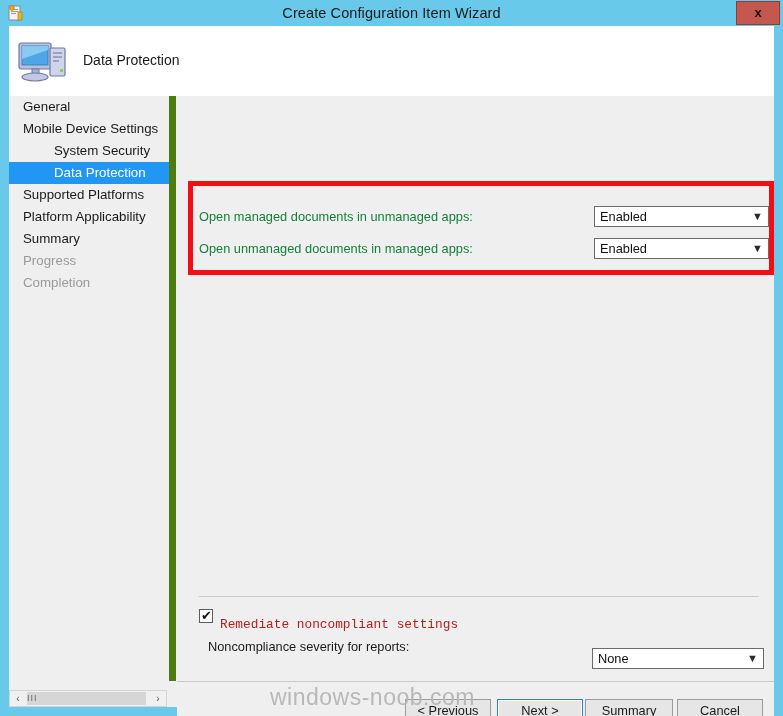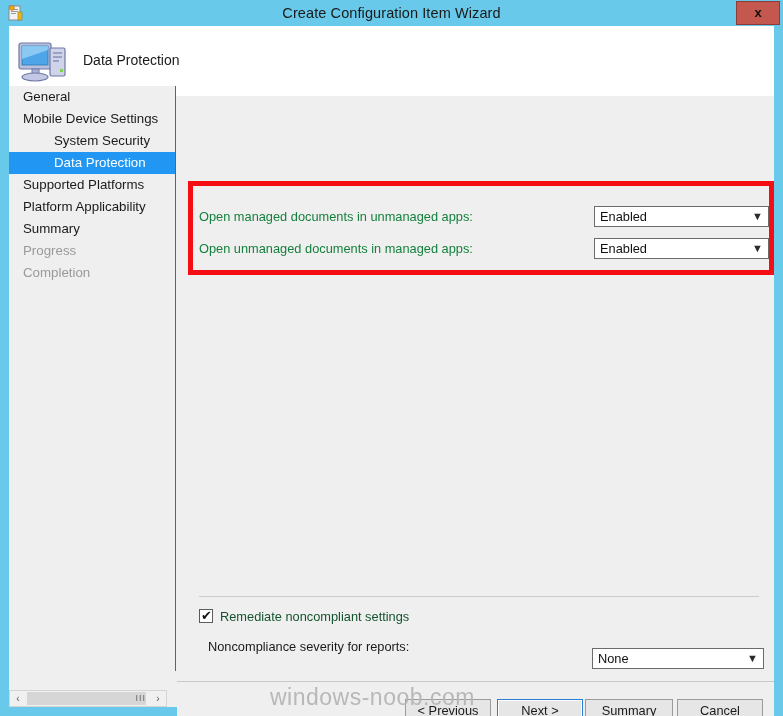--- a/index.html
+++ b/index.html
@@ -87,25 +87,25 @@
   #header-title {
     position: absolute;
     left: 74px; top: 26px;
     font-size: 14px;
     color: #1a1a1a;
   }
 
   
   #sidebar {
     position: absolute;
-    left: 0; top: 60px;
+    left: 0; top: 70px;
     width: 167px;
     height: 585px;
     background: #efefef;
-    border-right: 1px solid #4d7c0f;
+    border-right: 7px solid #4d7c0f;
   }
   .nav-item {
     height: 22px;
     line-height: 22px;
     font-size: 13.3px;
     color: #1a1a1a;
     white-space: nowrap;
     cursor: pointer;
   }
   .nav-item.indent1 { padding-left: 14px; }
@@ -213,26 +213,27 @@
   }
   #remediate-check .tick {
     position: absolute;
     left: 1px; top: -3px;
     font-size: 13px;
     color: #111;
     line-height: 18px;
   }
   #remediate-label {
     position: absolute;
-    left: 21px; top: 0;
+    left: 21px; top: 8px;
     height: 18px;
     line-height: 18px;
     font-size: 12.8px;
-    color: #14532d;
+    color: #b91c1c;
     white-space: nowrap;
+    font-family: Liberation Mono, monospace;
   }
   #severity-row {
     position: absolute;
     left: 22px; top: 540px;
     width: 560px;
     height: 22px;
   }
   #severity-label {
     position: absolute;
     left: 9px; top: 0;
@@ -314,21 +315,21 @@
     color: #5a5a5a;
     cursor: pointer;
   }
   #sb-left { left: 0; }
   #sb-right { right: 0; }
   #sb-thumb {
     position: absolute;
     left: 17px; top: 1px;
     width: 119px; height: 13px;
     background: #d6d6d6;
-    text-align: right;
+    text-align: left;
     line-height: 13px;
     font-size: 9px;
     color: #6a6a6a;
     letter-spacing: 1px;
     cursor: pointer;
   }
 </style>
 </head>
 <body>
 

